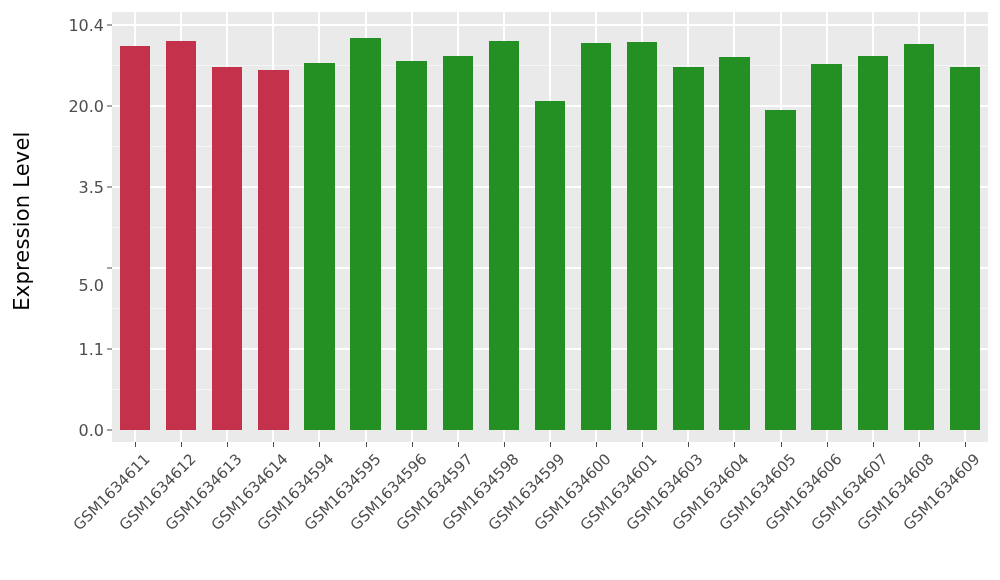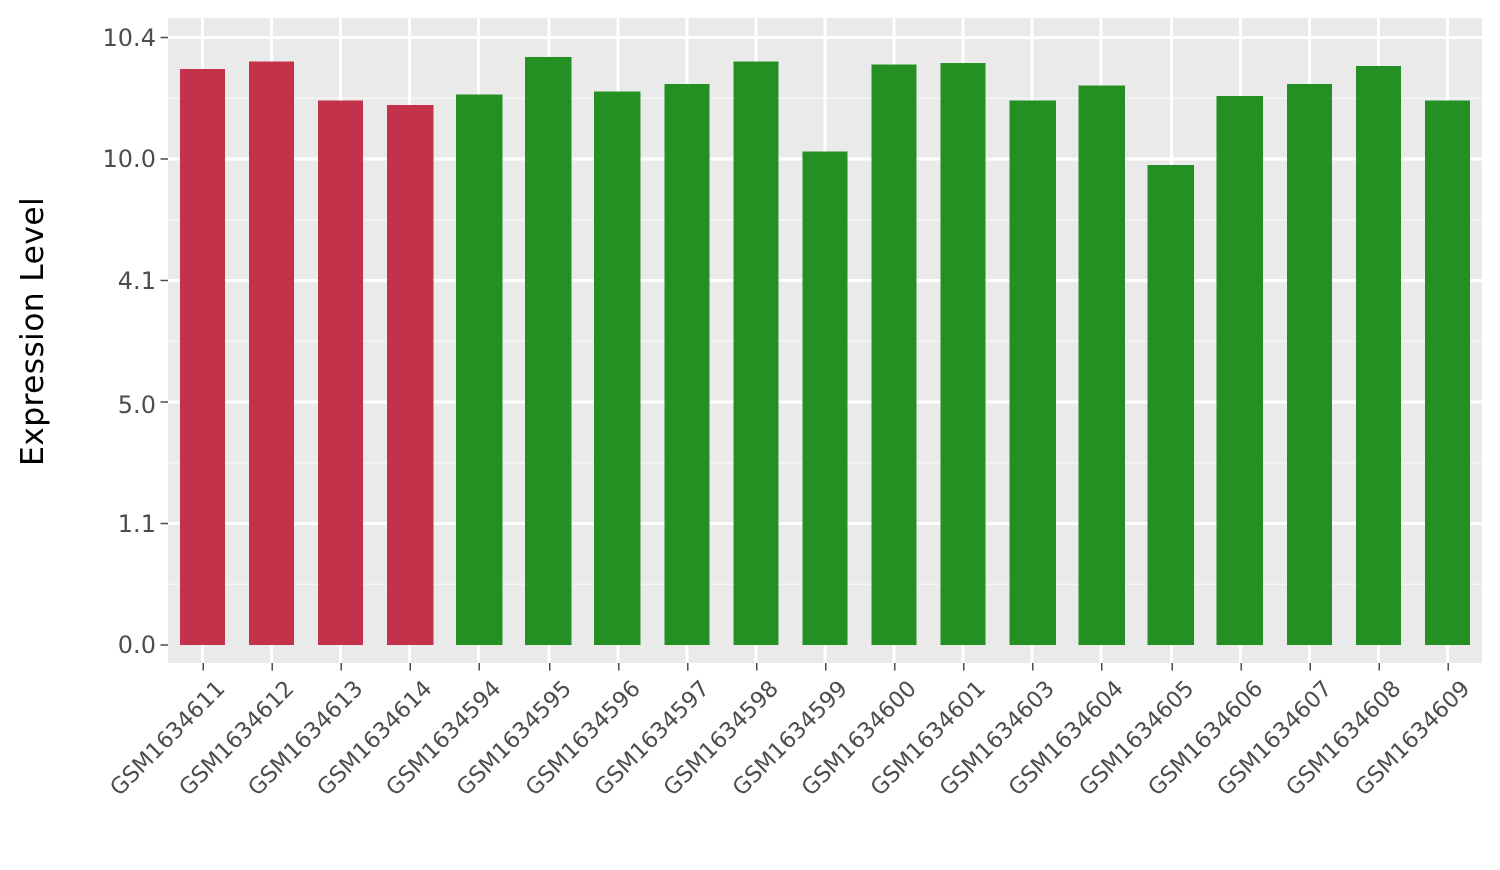--- a/index.html
+++ b/index.html
@@ -137,25 +137,25 @@
 
   <div id="y-axis-title">
     <span>Expression Level</span>
   </div>
 
   <div id="y-axis">
       <div class="y-tick" style="top: 430px;">0.0</div>
       <div class="y-tick-mark" style="top: 430px;"></div>
       <div class="y-tick" style="top: 348.992px;">1.1</div>
       <div class="y-tick-mark" style="top: 348.992px;"></div>
-      <div class="y-tick" style="top: 270px;">5.0</div>
+      <div class="y-tick" style="top: 285px;">5.0</div>
       <div class="y-tick-mark" style="top: 267.984px;"></div>
-      <div class="y-tick" style="top: 186.977px;">4.1</div>
+      <div class="y-tick" style="top: 186.977px;">3.5</div>
       <div class="y-tick-mark" style="top: 186.977px;"></div>
-      <div class="y-tick" style="top: 105.969px;">10.0</div>
+      <div class="y-tick" style="top: 105.969px;">20.0</div>
       <div class="y-tick-mark" style="top: 105.969px;"></div>
       <div class="y-tick" style="top: 24.9612px;">10.4</div>
       <div class="y-tick-mark" style="top: 24.9612px;"></div>
     </div>
 
   <div id="panel">
       <div class="grid-minor-h" style="top: 377.496px;"></div>
       <div class="grid-minor-h" style="top: 296.488px;"></div>
       <div class="grid-minor-h" style="top: 215.481px;"></div>
       <div class="grid-minor-h" style="top: 134.473px;"></div>

